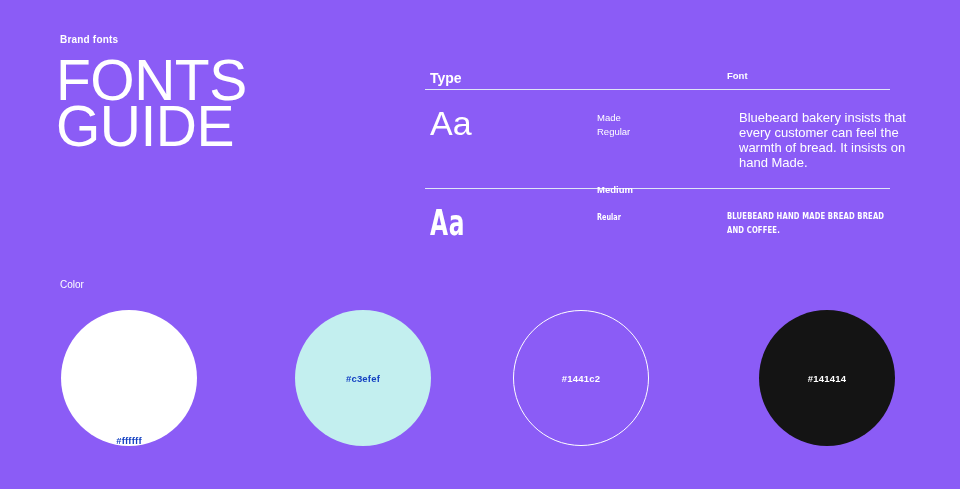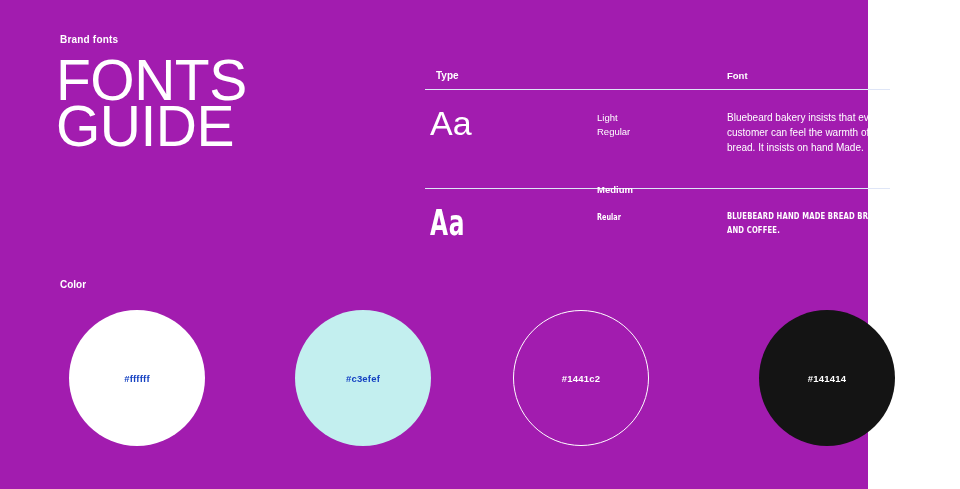--- a/index.html
+++ b/index.html
@@ -8,23 +8,23 @@
   }
   body {
     width: 960px;
     height: 489px;
     overflow: hidden;
     font-family: "Liberation Sans", sans-serif;
     -webkit-font-smoothing: antialiased;
   }
   #page {
     position: relative;
-    width: 868px;
+    width: 960px;
     height: 489px;
-    background: #a21caf;
+    background: #8b5cf6;
     color: #ffffff;
   }
 
   
   #eyebrow {
     position: absolute;
     left: 60px;
     top: 34px;
     font-size: 10px;
     font-weight: 700;
@@ -50,23 +50,23 @@
     left: 425px;
     top: 70px;
     width: 465px;
   }
   .t-head {
     position: relative;
     height: 19px;
   }
   .t-head .col-type {
     position: absolute;
-    left: 11px;
+    left: 5px;
     top: 0;
-    font-size: 10px;
+    font-size: 14px;
     font-weight: 700;
   }
   .t-head .col-font {
     position: absolute;
     left: 302px;
     top: 0;
     font-size: 9.5px;
     font-weight: 700;
   }
   .rule {
@@ -104,23 +104,24 @@
     line-height: 1;
   }
   .row-sans .weights div {
     font-size: 9.5px;
     line-height: 14px;
   }
   .row-sans .weights div.w-light   { font-weight: 300; }
   .row-sans .weights div.w-regular { font-weight: 400; }
   .row-sans .weights div.w-medium  { font-weight: 700; margin-top: 44px; }
   .row-sans .sample {
-    font-size: 10px;
+    font-size: 13px;
     line-height: 15px;
     font-weight: 400;
+    margin-left: 12px;
   }
 
   
   .row-cond .glyph {
     font-size: 36px;
     font-weight: 700;
     line-height: 1;
     font-family: "DejaVu Sans Condensed", "Liberation Sans Narrow", "Liberation Sans", sans-serif;
     transform: scaleX(0.72);
     transform-origin: left center;
@@ -145,39 +146,39 @@
     transform-origin: left center;
     width: 215px;
   }
 
   
   #color-label {
     position: absolute;
     left: 60px;
     top: 279px;
     font-size: 10px;
-    font-weight: 700;
+    font-weight: 400;
   }
   .swatch {
     position: absolute;
     top: 310px;
     width: 136px;
     height: 136px;
     border-radius: 50%;
     box-sizing: border-box;
     display: flex;
     align-items: center;
     justify-content: center;
   }
   .swatch .hex {
     font-size: 9.5px;
     font-weight: 700;
     letter-spacing: 0.2px;
   }
-  #swatch-0 { left: 69px;  background: #ffffff; }
+  #swatch-0 { left: 61px;  background: #ffffff; align-items: flex-end; }
   #swatch-1 { left: 295px; background: #c3efef; }
   #swatch-2 { left: 513px; background: transparent; border: 1px solid #ffffff; }
   #swatch-3 { left: 759px; background: #141414; }
 </style>
 </head>
 <body>
 
 <div id="page">
 
   <div id="eyebrow">Brand fonts</div>
@@ -190,21 +191,21 @@
     <div class="t-head">
       <div class="col-type">Type</div>
       <div class="col-font">Font</div>
     </div>
 
     <div class="rule"></div>
 
     <div class="t-row row-sans">
       <div class="glyph">Aa</div>
       <div class="weights">
-        <div class="w-light">Light</div>
+        <div class="w-light">Made</div>
         <div class="w-regular">Regular</div>
         <div class="w-medium">Medium</div>
       </div>
       <div class="sample">Bluebeard bakery insists that every customer can feel the warmth of bread. It insists on hand Made.</div>
     </div>
 
     <div class="rule"></div>
 
     <div class="t-row row-cond">
       <div class="glyph">Aa</div>

